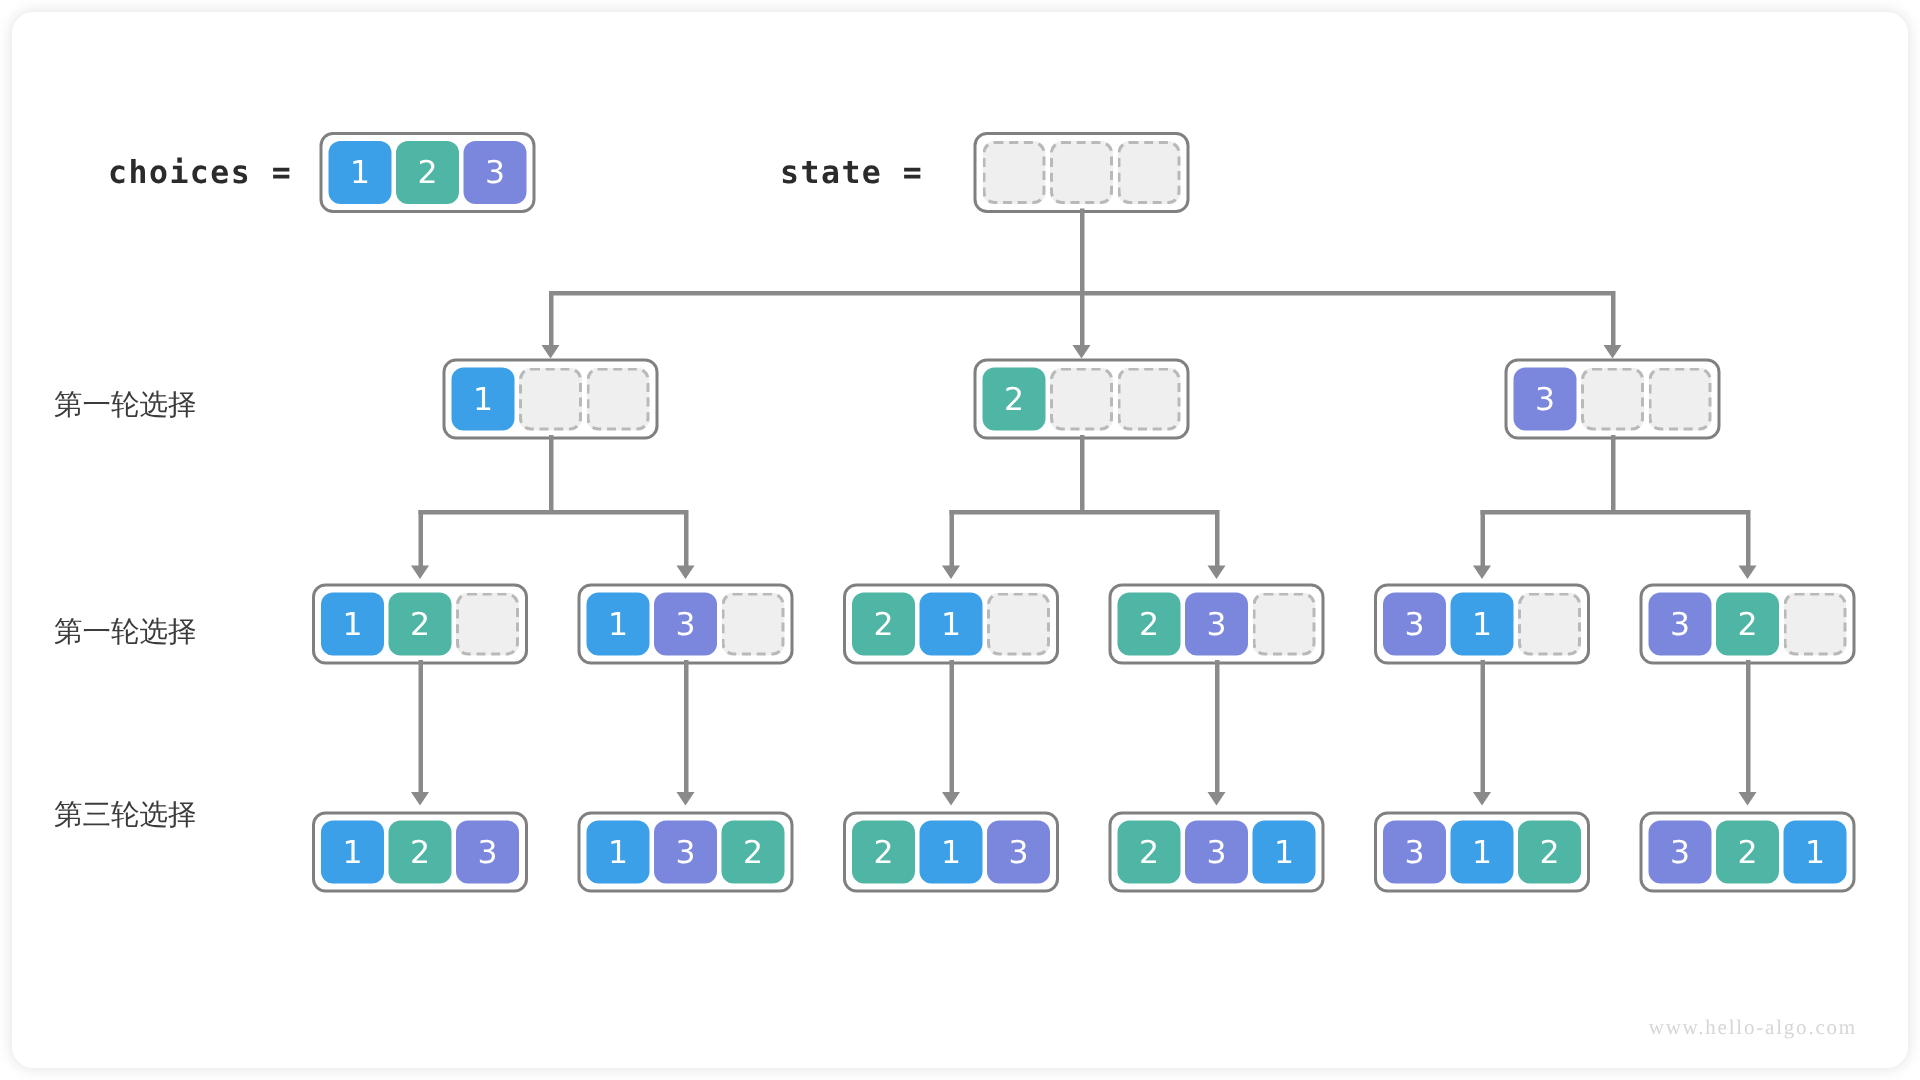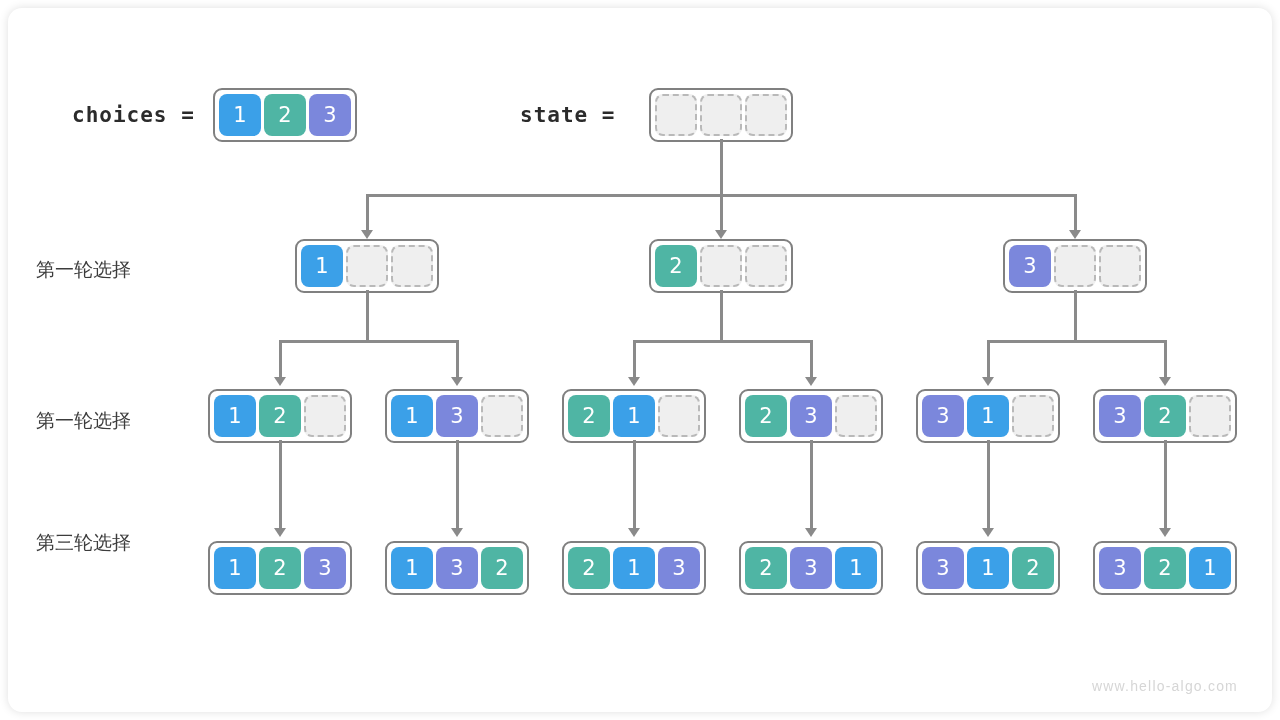--- a/index.html
+++ b/index.html
@@ -64,21 +64,21 @@
   .arrow{
     position:absolute;width:0;height:0;
     border-left:6px solid transparent;
     border-right:6px solid transparent;
     border-top:9px solid #8a8a8a;
   }
 
   
   #watermark{
     position:absolute;right:34px;bottom:18px;
-    font-family:Liberation Sans, sans-serif;
+    font-family:Liberation Serif, serif;
     font-size:14px;color:#d6d6d6;letter-spacing:1.2px;white-space:nowrap;
   }
 </style>
 </head>
 <body>
 
 <div id="card">
   <div id="stage">
 
     <div class="mono-label" style="left:64px;top:95px;">choices =</div>

